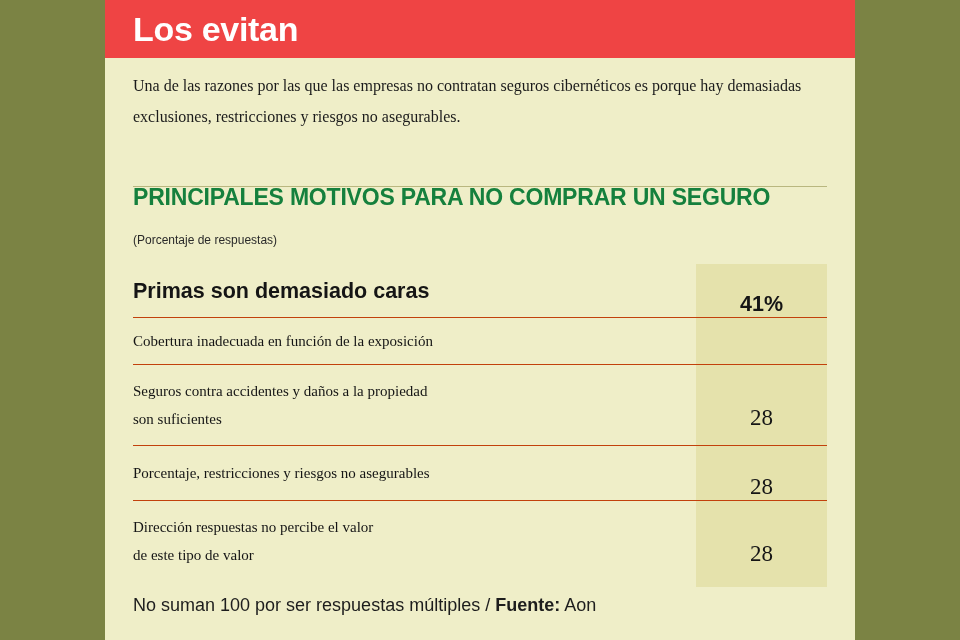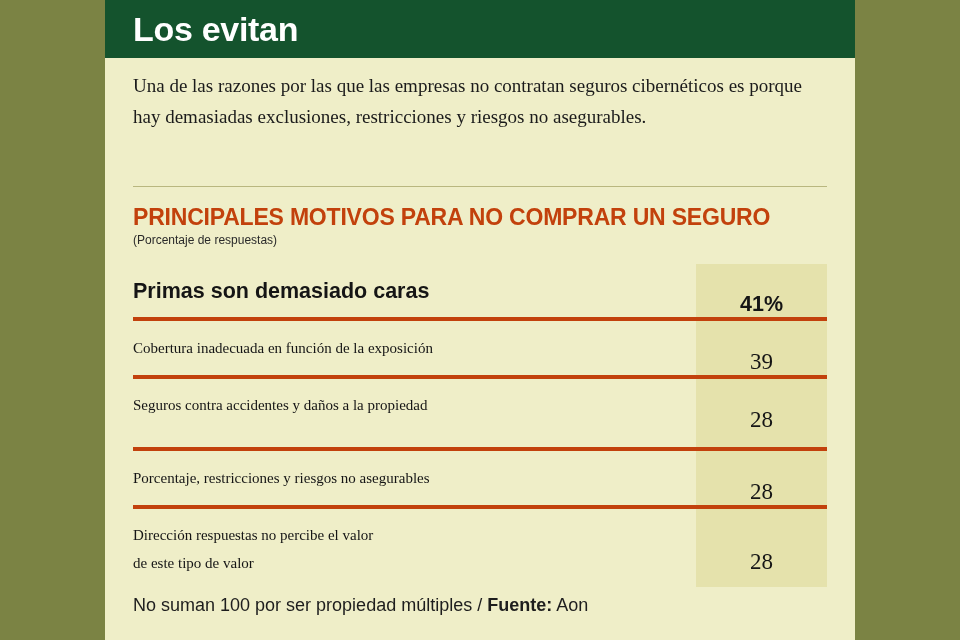--- a/index.html
+++ b/index.html
@@ -24,63 +24,63 @@
     box-sizing: border-box;
   }
 
   
   .titlebar {
     position: absolute;
     left: 0;
     top: 0;
     width: 750px;
     height: 58px;
-    background: #14532d;
+    background: #ef4444;
     box-sizing: border-box;
   }
   .titlebar .title {
     position: absolute;
     left: 28px;
     top: 6px;
     color: #ffffff;
     font-size: 34px;
     font-weight: bold;
     letter-spacing: -0.3px;
     line-height: 46px;
   }
 
   
   .intro {
     position: absolute;
     left: 28px;
     top: 70px;
     width: 700px;
     font-family: "Liberation Serif", serif;
-    font-size: 19px;
+    font-size: 16px;
     line-height: 31px;
     color: #1b1b1b;
   }
 
   .divider {
     position: absolute;
     left: 28px;
     width: 694px;
     height: 1px;
     background: #b9b77f;
   }
   .divider.top { top: 186px; }
 
   
   .section-title {
     position: absolute;
     left: 28px;
-    top: 204px;
+    top: 184px;
     font-size: 23px;
     font-weight: bold;
-    color: #c2410c;
+    color: #15803d;
     letter-spacing: -0.2px;
   }
   .section-sub {
     position: absolute;
     left: 28px;
     top: 233px;
     font-size: 12px;
     color: #2a2a2a;
   }
 
@@ -96,21 +96,21 @@
     left: 591px;
     top: 264px;
     width: 131px;
     height: 323px;
     background: #e5e2ac;
   }
   .row {
     position: relative;
     display: flex;
     align-items: stretch;
-    border-bottom: 4px solid #c2410c;
+    border-bottom: 1px solid #c2410c;
     box-sizing: border-box;
   }
   .row:last-child { border-bottom: none; }
   .row .label {
     width: 563px;
     box-sizing: border-box;
     padding: 9px 10px 9px 0;
     font-family: "Liberation Serif", serif;
     font-size: 15px;
     line-height: 28px;
@@ -176,27 +176,27 @@
       <div class="label">
         <span>Primas son demasiado caras</span>
       </div>
       <div class="value">41%</div>
     </div>
 
     <div class="row">
       <div class="label">
         <span>Cobertura inadecuada en función de la exposición</span>
       </div>
-      <div class="value">39</div>
     </div>
 
     <div class="row tall">
       <div class="label">
         <div>
           <div>Seguros contra accidentes y daños a la propiedad</div>
+          <div>son suficientes</div>
         </div>
       </div>
       <div class="value">28</div>
     </div>
 
     <div class="row">
       <div class="label">
         <span>Porcentaje, restricciones y riesgos no asegurables</span>
       </div>
       <div class="value">28</div>
@@ -208,16 +208,16 @@
           <div>Dirección respuestas no percibe el valor</div>
           <div>de este tipo de valor</div>
         </div>
       </div>
       <div class="value">28</div>
     </div>
 
   </div>
 
   <div class="footnote">
-    <span>No suman 100 por ser propiedad múltiples / </span><b>Fuente:</b><span> Aon</span>
+    <span>No suman 100 por ser respuestas múltiples / </span><b>Fuente:</b><span> Aon</span>
   </div>
 
 </div>
 
 </body></html>

